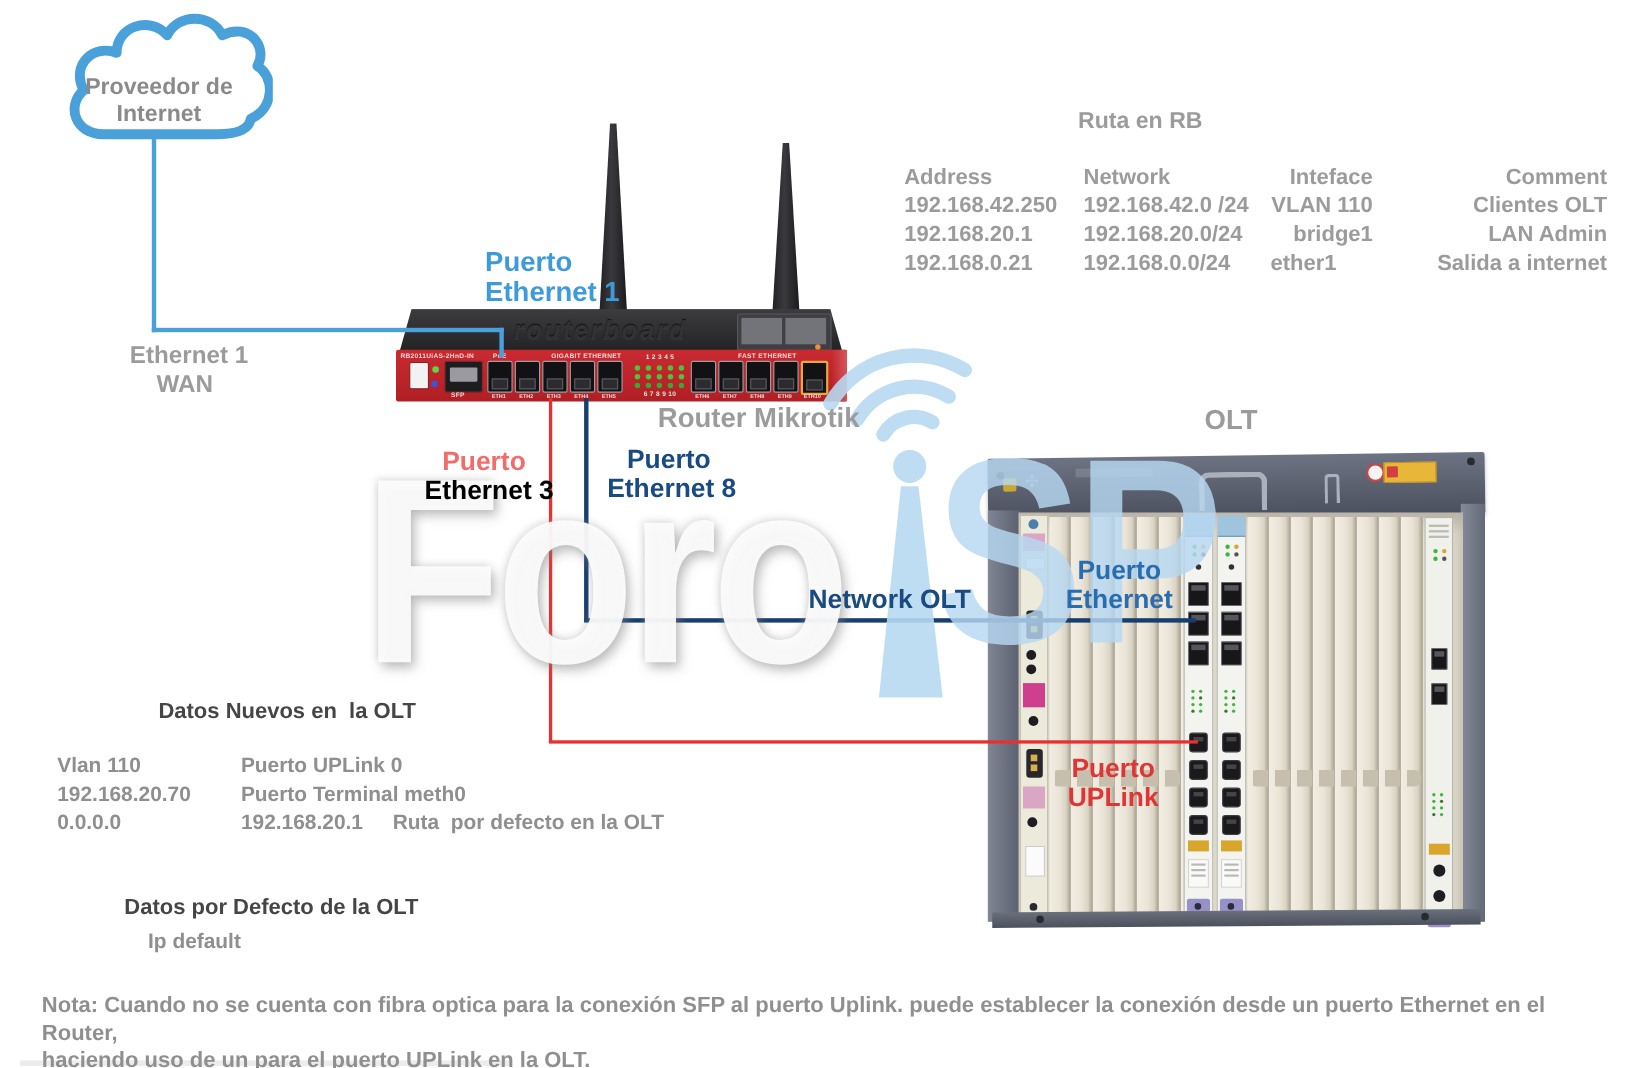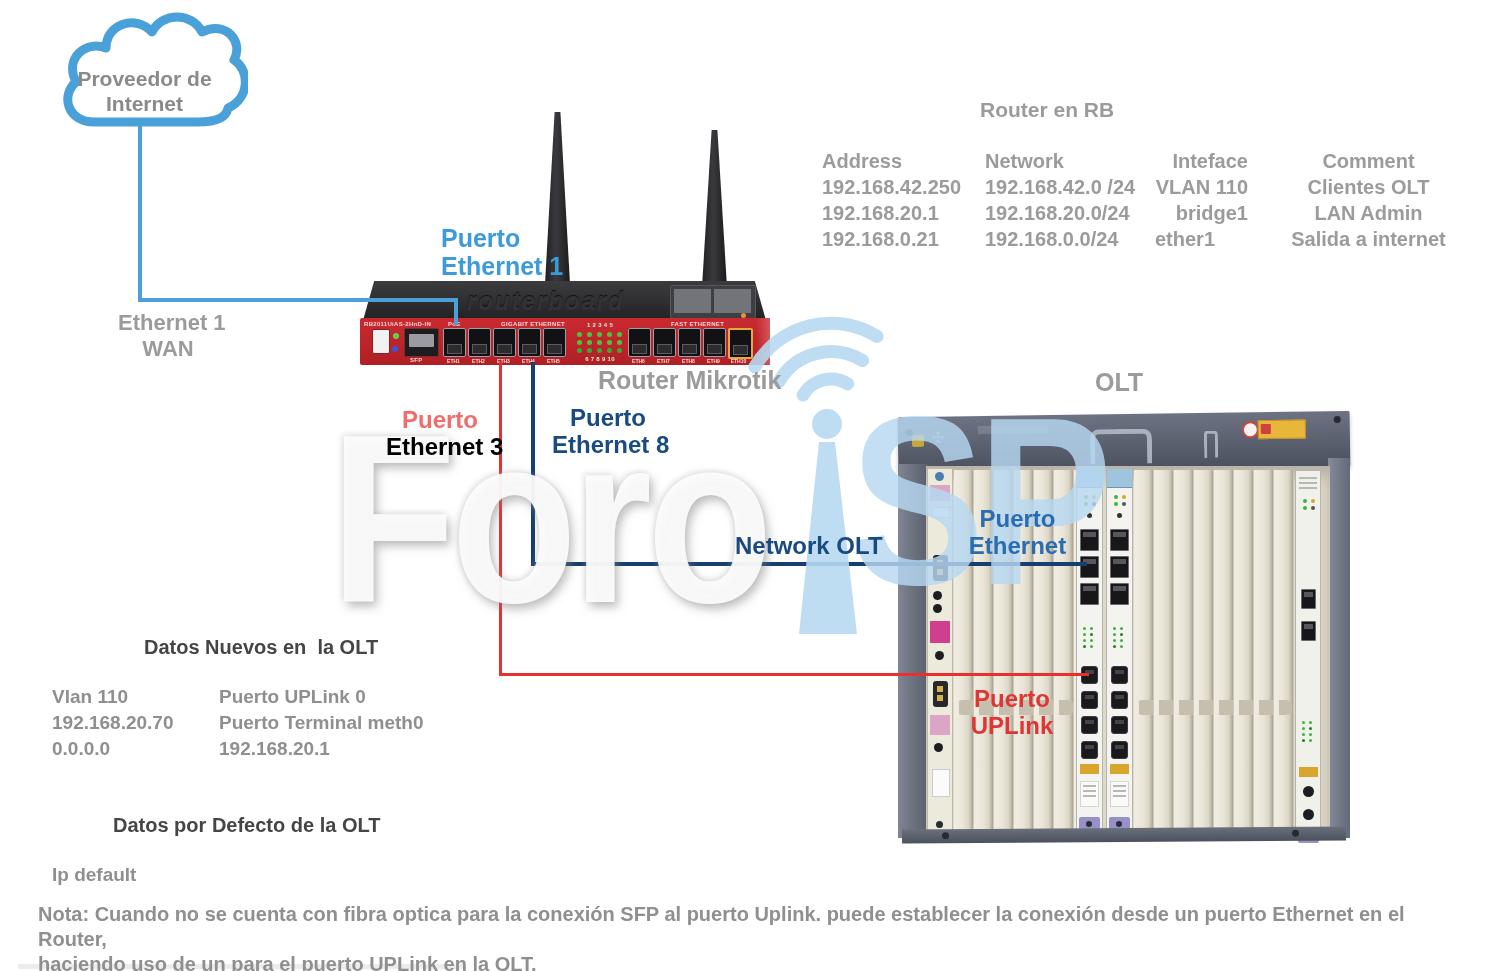--- a/index.html
+++ b/index.html
@@ -48,21 +48,21 @@
     box-shadow:10px 0 #4ec43e,20px 0 #4ec43e,30px 0 #4ec43e,40px 0 #4ec43e,
     0 8px #4ec43e,10px 8px #4ec43e,20px 8px #4ec43e,30px 8px #4ec43e,40px 8px #4ec43e,
     0 16px #3aa832,10px 16px #3aa832,20px 16px #3aa832,30px 16px #3aa832,40px 16px #3aa832;}
   
   .lab{position:absolute;font-weight:bold;z-index:6;white-space:nowrap;}
   
   .rbgrid{position:absolute;left:822px;top:148px;display:grid;z-index:6;
           grid-template-columns:163px 170px 121px 185px;
           font-weight:bold;font-size:20px;line-height:26px;color:#9b9b9b;}
   .rbgrid .c3{text-align:right;padding-right:28px;}
-  .rbgrid .c4{text-align:center;}
+  .rbgrid .c4{text-align:right;}
   
   .dgrid{position:absolute;display:grid;z-index:6;font-weight:bold;font-size:19px;
          line-height:26px;color:#8f8f8f;}
   .pre{white-space:pre-wrap;}
   
   .olt{position:absolute;left:898px;top:408px;width:454px;height:436px;z-index:2;}
   .olt .topbar{position:absolute;left:0;top:6px;width:452px;height:56px;border-radius:2px;
       background:linear-gradient(180deg,#6d7382,#4b505e);transform:rotate(-0.8deg);
       box-shadow:0 3px 4px rgba(0,0,0,.25);}
   .olt .handle{position:absolute;left:192px;top:15px;width:52px;height:30px;
@@ -331,21 +331,21 @@
   <div class="lab" style="left:960px;top:505px;width:115px;text-align:center;font-size:24px;line-height:27px;color:#2a6cb0;">
     <div>Puerto</div>
     <div>Ethernet</div>
   </div>
 
   <div class="lab" style="left:958px;top:685px;width:108px;text-align:center;font-size:24px;line-height:27px;color:#e03535;">
     <div>Puerto</div>
     <div>UPLink</div>
   </div>
 
-  <div class="lab" style="left:980px;top:98px;font-size:21px;color:#9b9b9b;">Router en RB</div>
+  <div class="lab" style="left:980px;top:98px;font-size:21px;color:#9b9b9b;">Ruta en RB</div>
   <div class="rbgrid">
     <div class="c1">Address</div>
     <div class="c2">Network</div>
     <div class="c3">Inteface</div>
     <div class="c4">Comment</div>
 
     <div class="c1">192.168.42.250</div>
     <div class="c2">192.168.42.0 /24</div>
     <div class="c3">VLAN 110</div>
     <div class="c4">Clientes OLT</div>
@@ -364,24 +364,25 @@
   <div class="lab pre" style="left:144px;top:636px;font-size:20px;color:#454545;">Datos Nuevos en  la OLT</div>
   <div class="dgrid" style="left:52px;top:684px;grid-template-columns:167px 138px auto;width:620px;">
     <div>Vlan 110</div>
     <div style="white-space:nowrap;">Puerto UPLink 0</div>
     <div></div>
     <div>192.168.20.70</div>
     <div style="white-space:nowrap;">Puerto Terminal meth0</div>
     <div></div>
     <div>0.0.0.0</div>
     <div style="white-space:nowrap;">192.168.20.1</div>
+    <div class="pre" style="white-space:pre;">Ruta  por defecto en la OLT</div>
   </div>
 
   <div class="lab" style="left:113px;top:814px;font-size:20px;color:#454545;">Datos por Defecto de la OLT</div>
-  <div class="dgrid" style="left:52px;top:862px;grid-template-columns:167px auto;width:400px;">
+  <div class="dgrid" style="left:52px;top:844px;grid-template-columns:167px auto;width:400px;text-align:right;">
     <div>Ip default</div>
   </div>
 
   <div class="lab" style="left:38px;top:902px;width:1400px;font-size:20px;line-height:25px;color:#8f8f8f;white-space:normal;">
     <div>Nota: Cuando no se cuenta con fibra optica para la conexión SFP al puerto Uplink. puede establecer la conexión desde un puerto Ethernet en el Router,</div>
     <div>haciendo uso de un para el puerto UPLink en la OLT.</div>
   </div>
 
   <div class="abs" style="left:18px;top:964px;width:445px;height:5px;background:#ececec;"></div>
 

